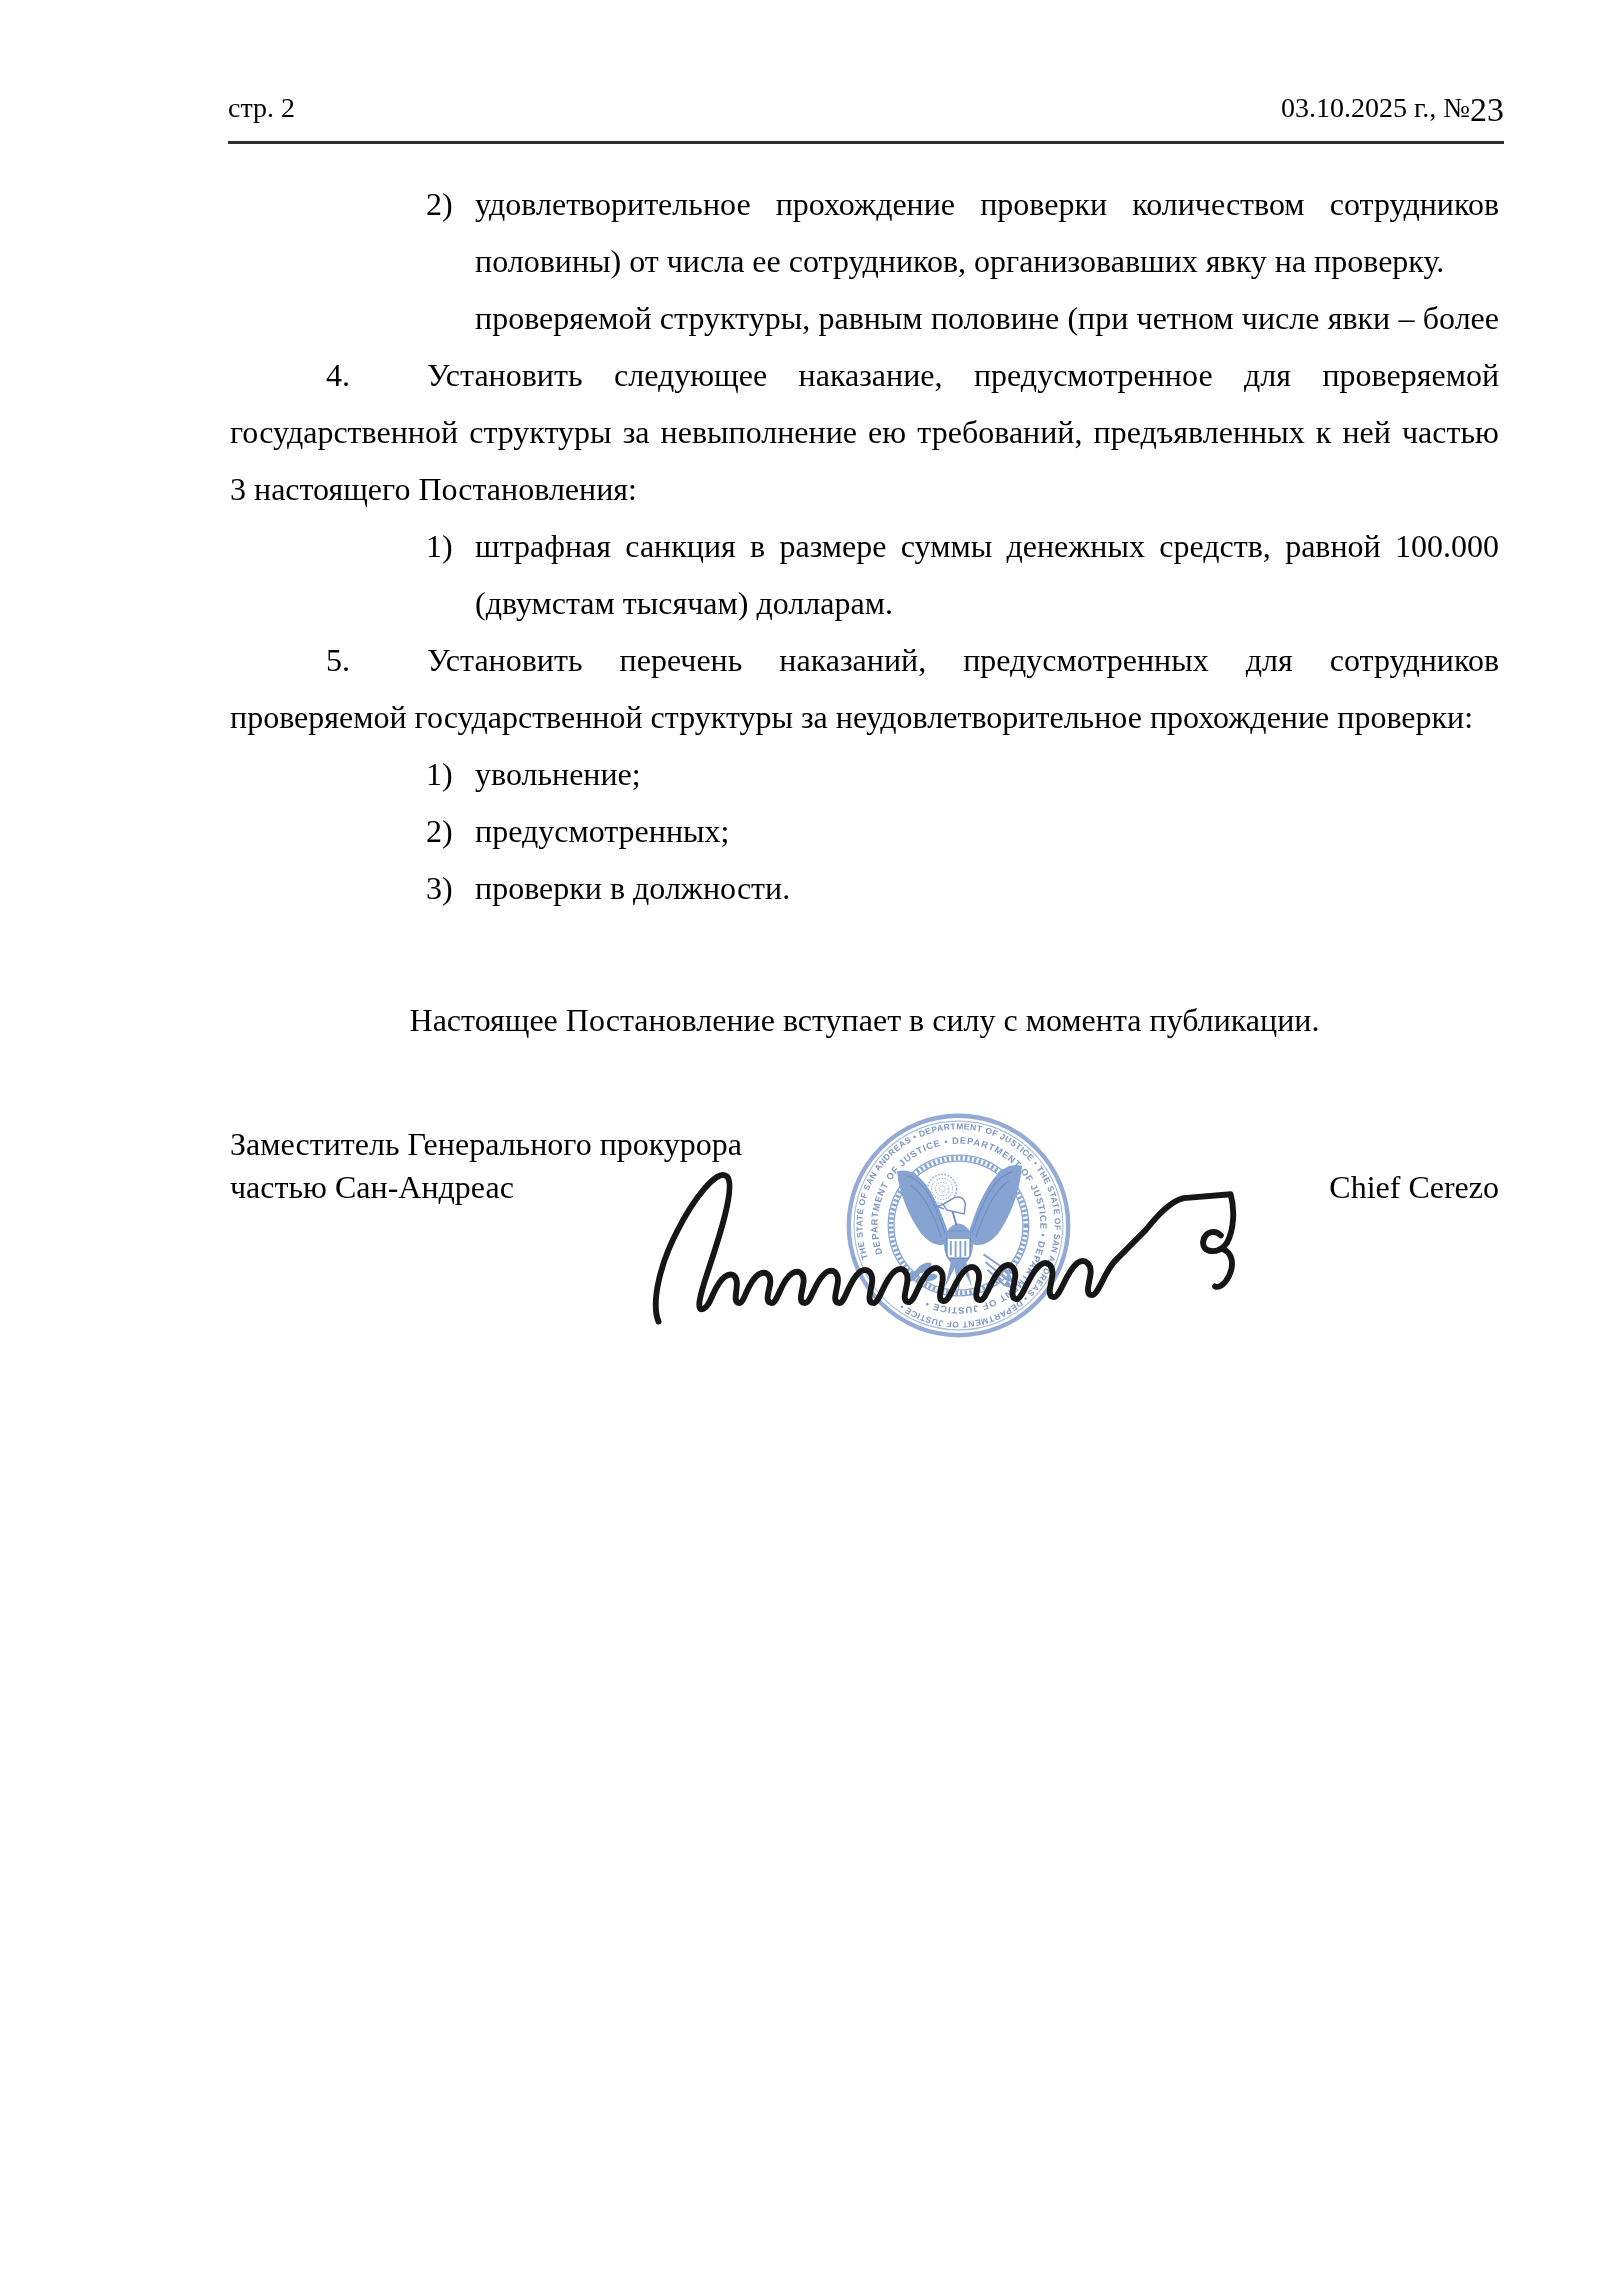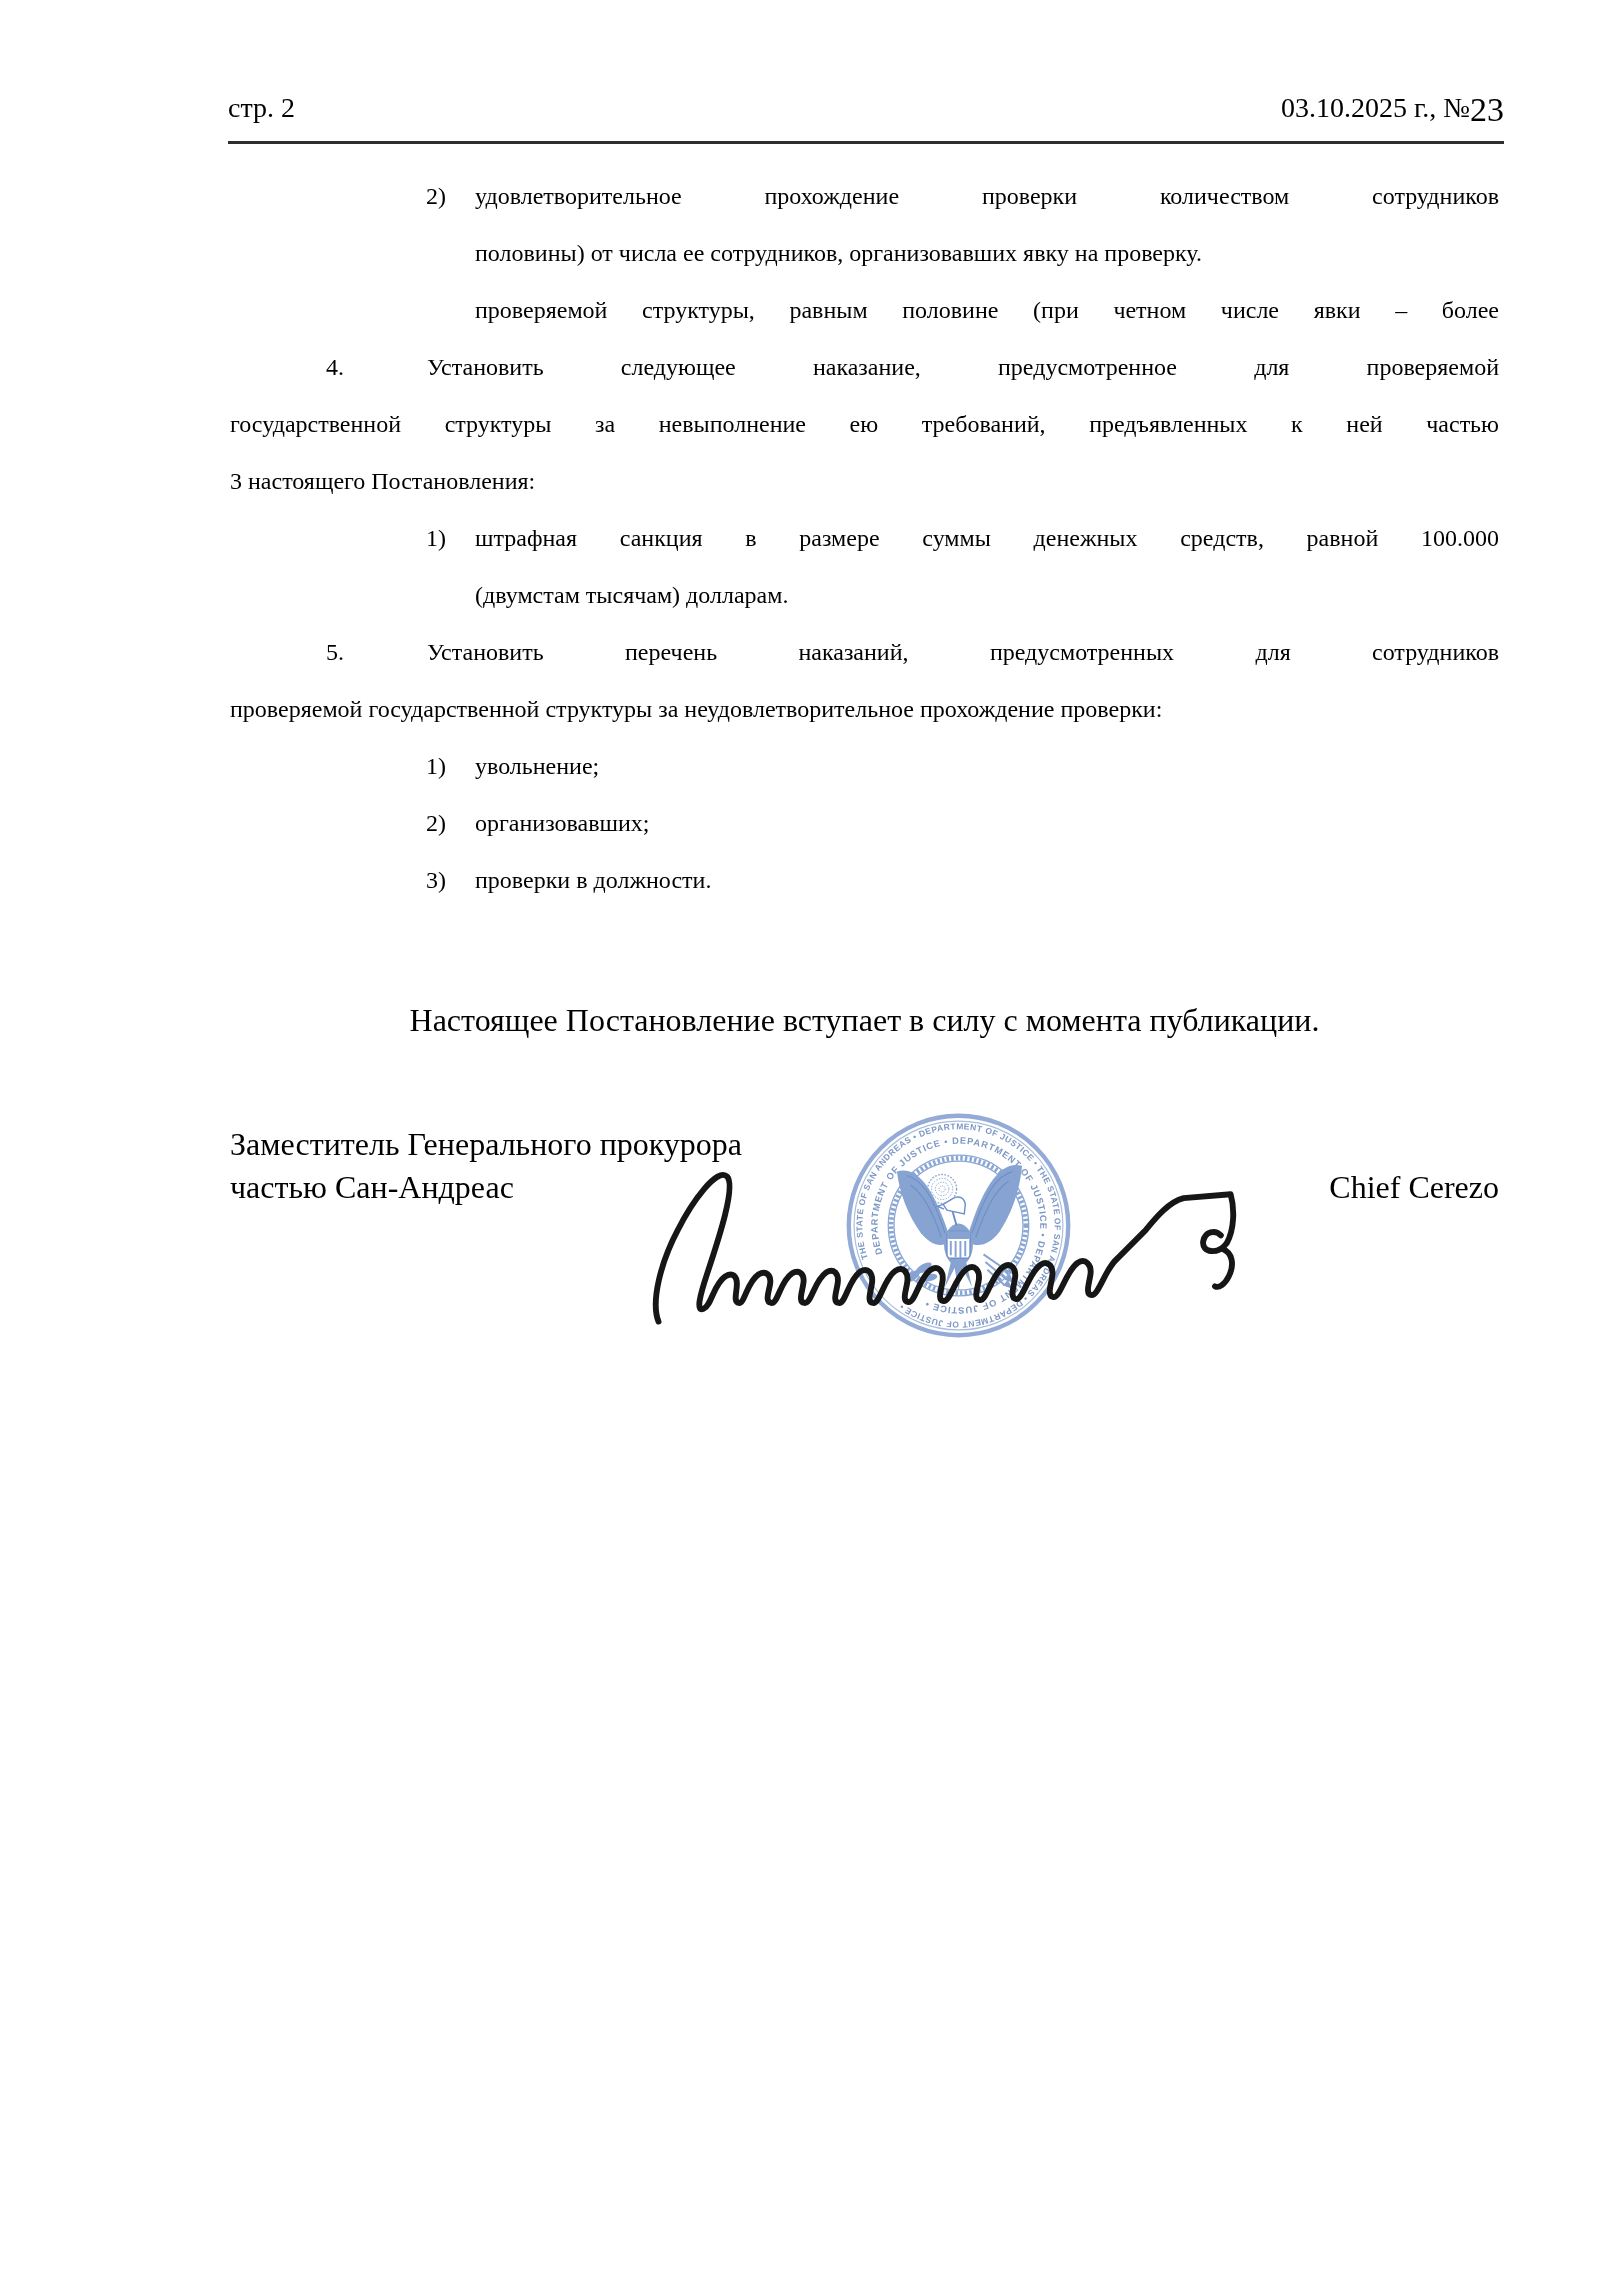--- a/index.html
+++ b/index.html
@@ -14,21 +14,21 @@
   }
   
   .hdr{
     position:absolute;left:228px;top:90px;width:1276px;
     display:flex;justify-content:space-between;align-items:baseline;
     font-size:28px;line-height:35px;
   }
   .docnum{font-size:34px;vertical-align:-3.9px;}
   .hrule{position:absolute;left:228px;top:141px;width:1276px;height:2.9px;background:#2e2e2e;}
   
-  .bodytext{position:absolute;left:230px;top:168px;width:1269px;font-size:24px;}
+  .bodytext{position:absolute;left:230px;top:176px;width:1269px;font-size:32px;}
   .line{height:57px;line-height:57px;white-space:normal;}
   .j{text-align:justify;text-align-last:justify;}
   .pl200{padding-left:196px;}
   .pl250{padding-left:245px;}
   .pl98{padding-left:96px;}
   .num50{display:inline-block;width:49px;}
   .num103{display:inline-block;width:101px;}
   .effect{
     position:absolute;left:230px;top:992px;width:1269px;
     font-size:32px;line-height:57px;text-align:center;
@@ -61,21 +61,21 @@
     <div class="line j"><span>государственной структуры за невыполнение ею требований, предъявленных к ней частью</span></div>
     <div class="line"><span>3 настоящего Постановления:</span></div>
 
     <div class="line j pl200"><span class="num50">1)</span><span>штрафная санкция в размере суммы денежных средств, равной 100.000</span></div>
     <div class="line pl250"><span>(двумстам тысячам) долларам.</span></div>
 
     <div class="line j pl98"><span class="num103">5.</span><span>Установить перечень наказаний, предусмотренных для сотрудников</span></div>
     <div class="line"><span>проверяемой государственной структуры за неудовлетворительное прохождение проверки:</span></div>
 
     <div class="line pl200"><span class="num50">1)</span><span>увольнение;</span></div>
-    <div class="line pl200"><span class="num50">2)</span><span>организовавших;</span></div>
+    <div class="line pl200"><span class="num50">2)</span><span>предусмотренных;</span></div>
     <div class="line pl200"><span class="num50">3)</span><span>проверки в должности.</span></div>
   </div>
 
   <div class="effect">Настоящее Постановление вступает в силу с момента публикации.</div>
 
   <div class="sigblock">
     <div>Заместитель Генерального прокурора</div>
     <div class="sigrow">
       <span>частью Сан-Андреас</span>
       <span>Chief Cerezo</span>

